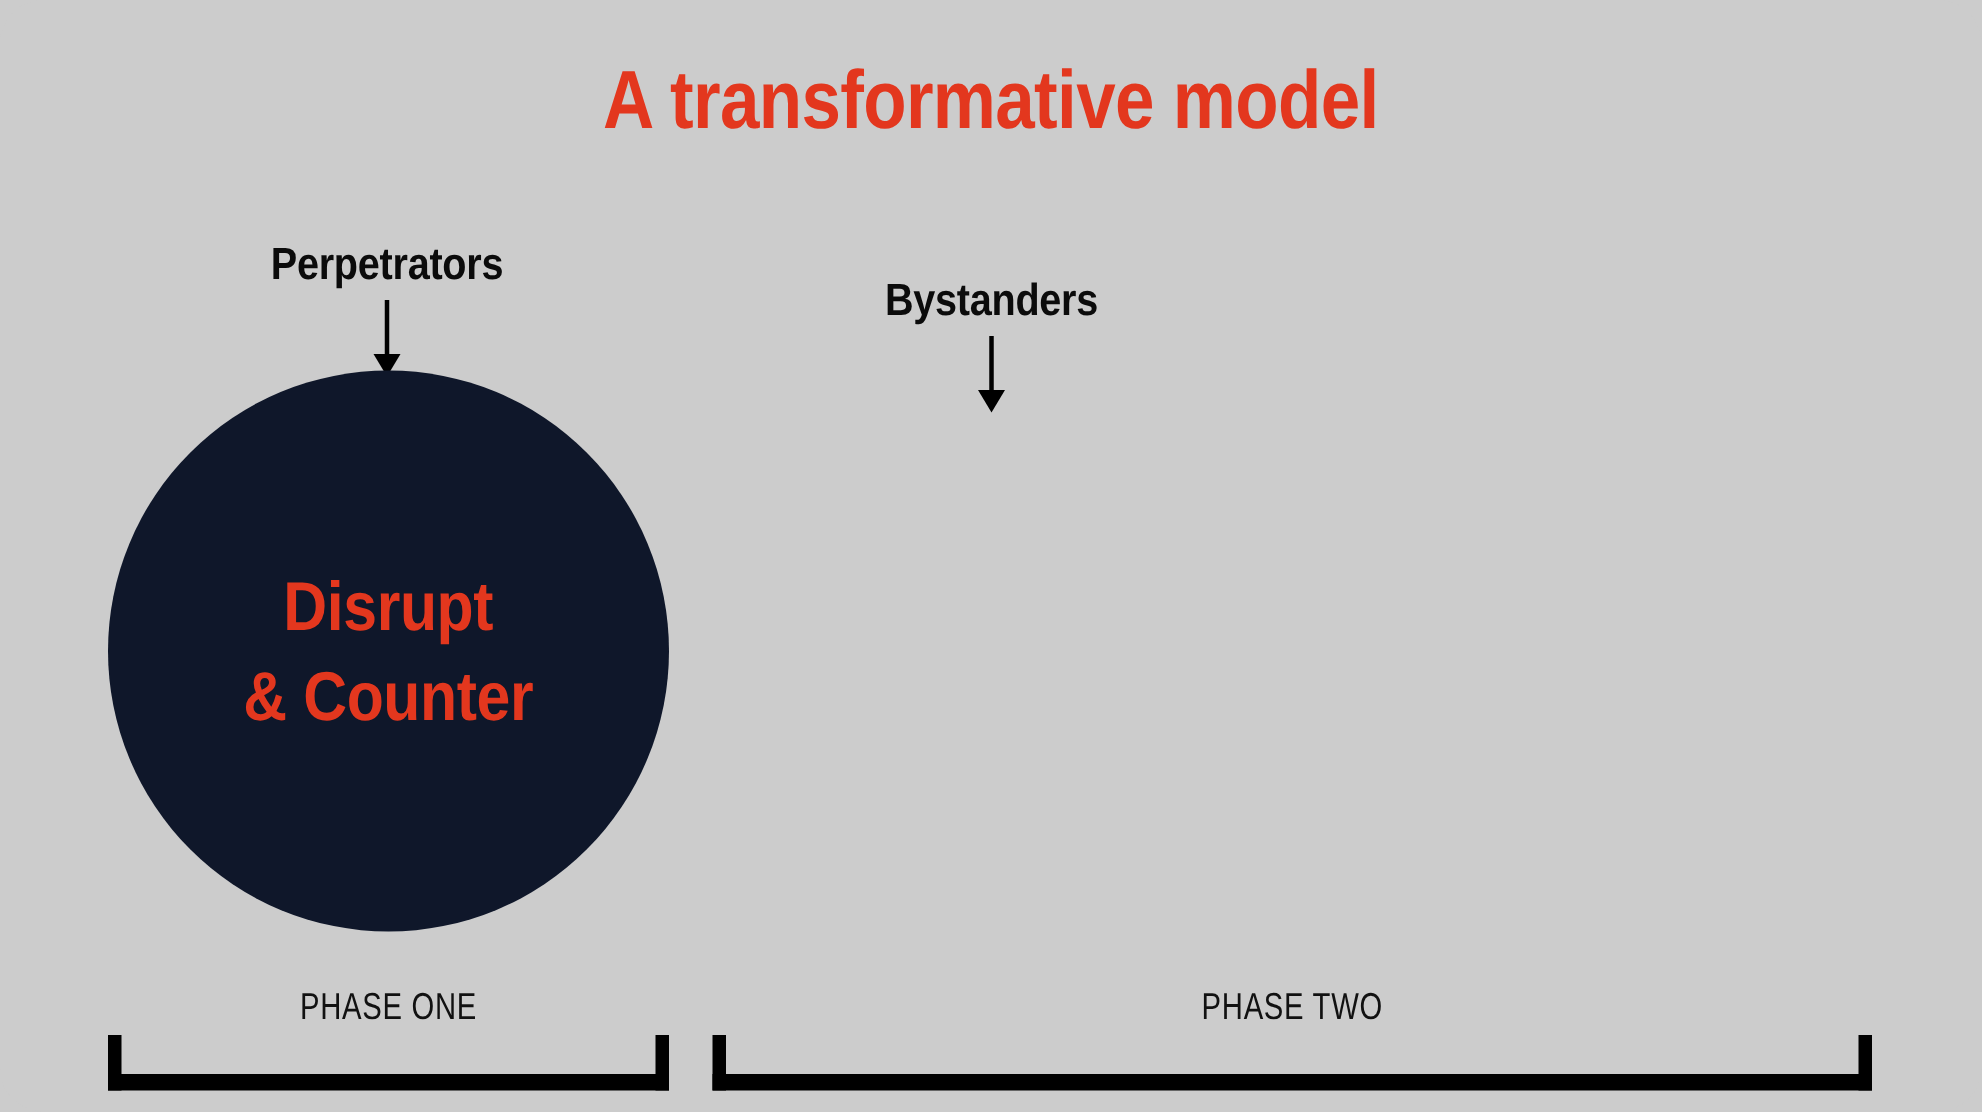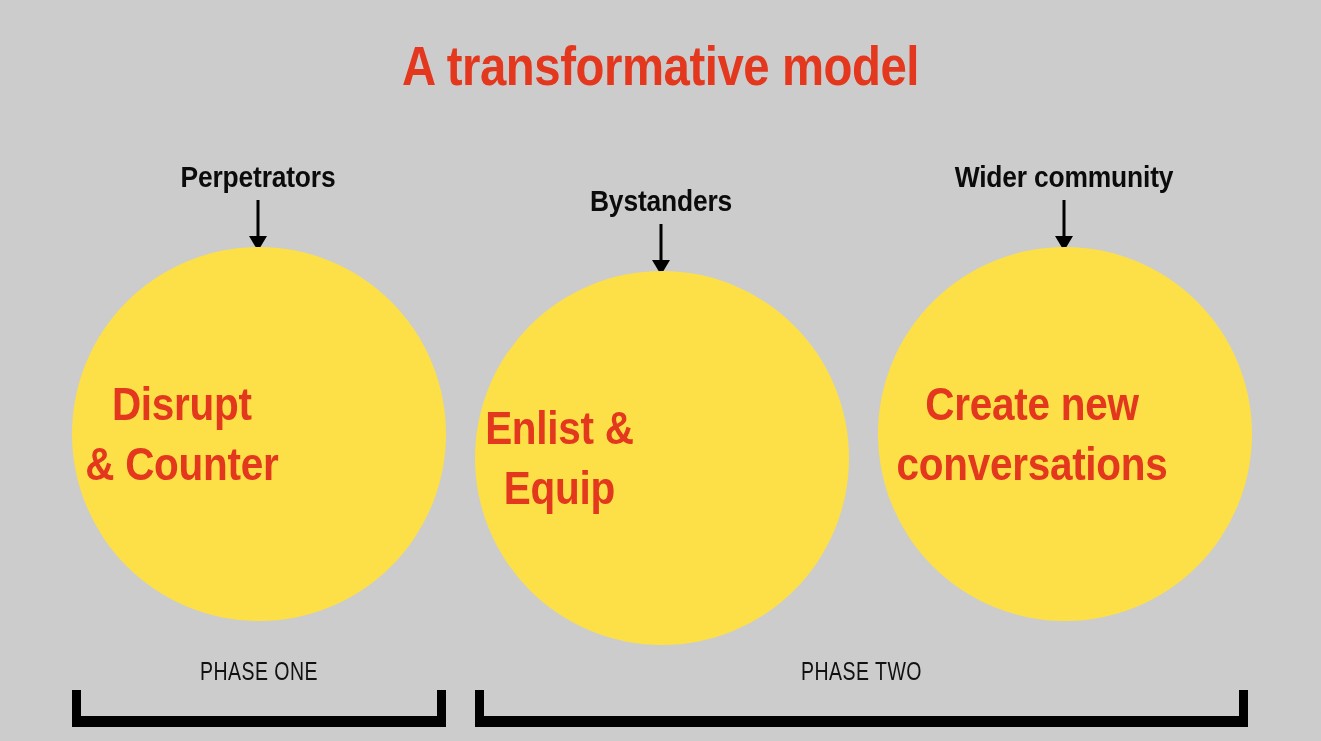--- a/index.html
+++ b/index.html
@@ -81,24 +81,24 @@
   }
   .arrow svg { display: block; }
 
   
   .circle {
     position: absolute;
     top: 247px;
     width: 374px;
     height: 374px;
     border-radius: 50%;
-    background: #fde047;
+    background: #0f172a;
     display: flex;
     align-items: center;
-    justify-content: flex-start;
+    justify-content: center;
   }
   .col-1 .circle { left: 24px; }
   .col-2 .circle { left: 24px; }
   .col-3 .circle { left: 24px; }
 
   .circle-text {
     color: #e3371e;
     font-family: "Liberation Sans Narrow", "Liberation Sans", sans-serif;
     font-weight: 700;
     font-size: 46px;
@@ -184,43 +184,22 @@
   </div>
 
   <div class="column col-2">
     <div class="audience-label">Bystanders</div>
     <div class="arrow">
       <svg width="22" height="52" viewBox="0 0 22 52" aria-hidden="true">
         <rect x="9.5" y="0" width="3" height="38" fill="#000000"></rect>
         <polygon points="2,36 20,36 11,51" fill="#000000"></polygon>
       </svg>
     </div>
-    <div class="circle">
-      <div class="circle-text">
-        <span class="ln">Enlist &amp;</span>
-        <span class="ln">Equip</span>
-      </div>
-    </div>
-  </div>
-
-  <div class="column col-3">
-    <div class="audience-label">Wider community</div>
-    <div class="arrow">
-      <svg width="22" height="52" viewBox="0 0 22 52" aria-hidden="true">
-        <rect x="9.5" y="0" width="3" height="38" fill="#000000"></rect>
-        <polygon points="2,36 20,36 11,51" fill="#000000"></polygon>
-      </svg>
-    </div>
-    <div class="circle">
-      <div class="circle-text">
-        <span class="ln">Create new</span>
-        <span class="ln">conversations</span>
-      </div>
-    </div>
-  </div>
+  </div>
+
 
   <div class="phase" id="phase-two">
     <div class="phase-label">PHASE TWO</div>
     <div class="bracket">
       <div class="bar"></div>
       <div class="tick tick-left"></div>
       <div class="tick tick-right"></div>
     </div>
   </div>
 

